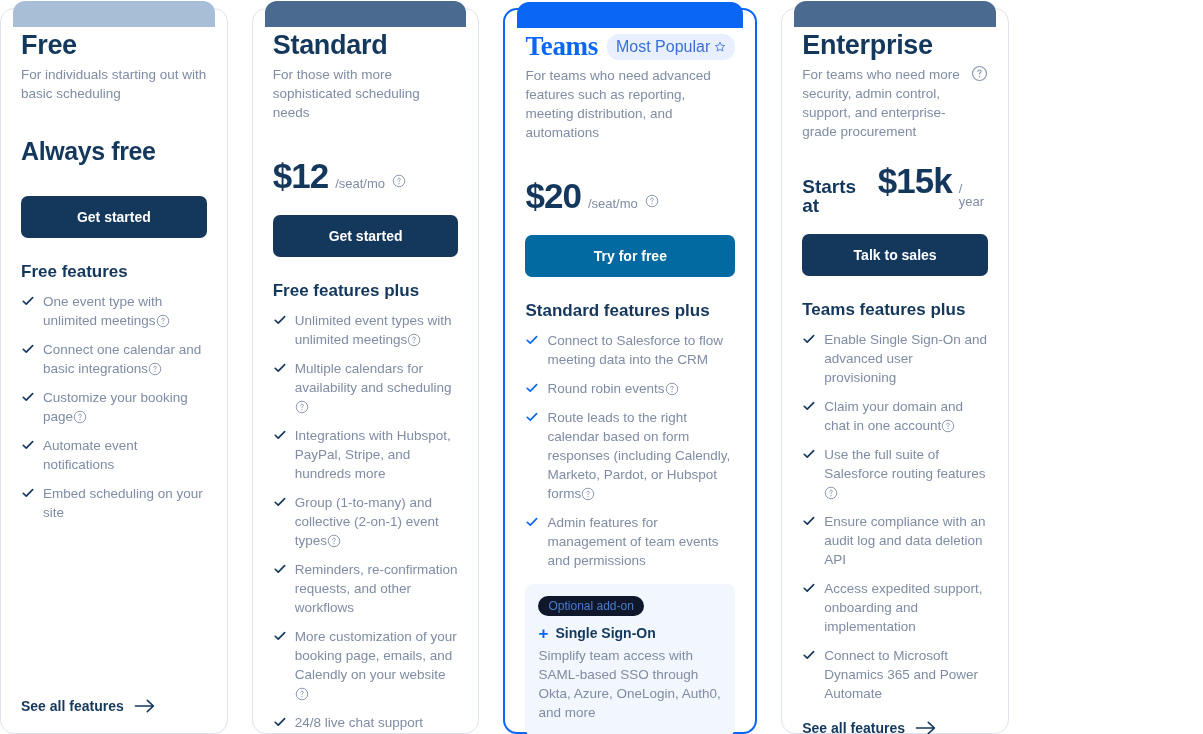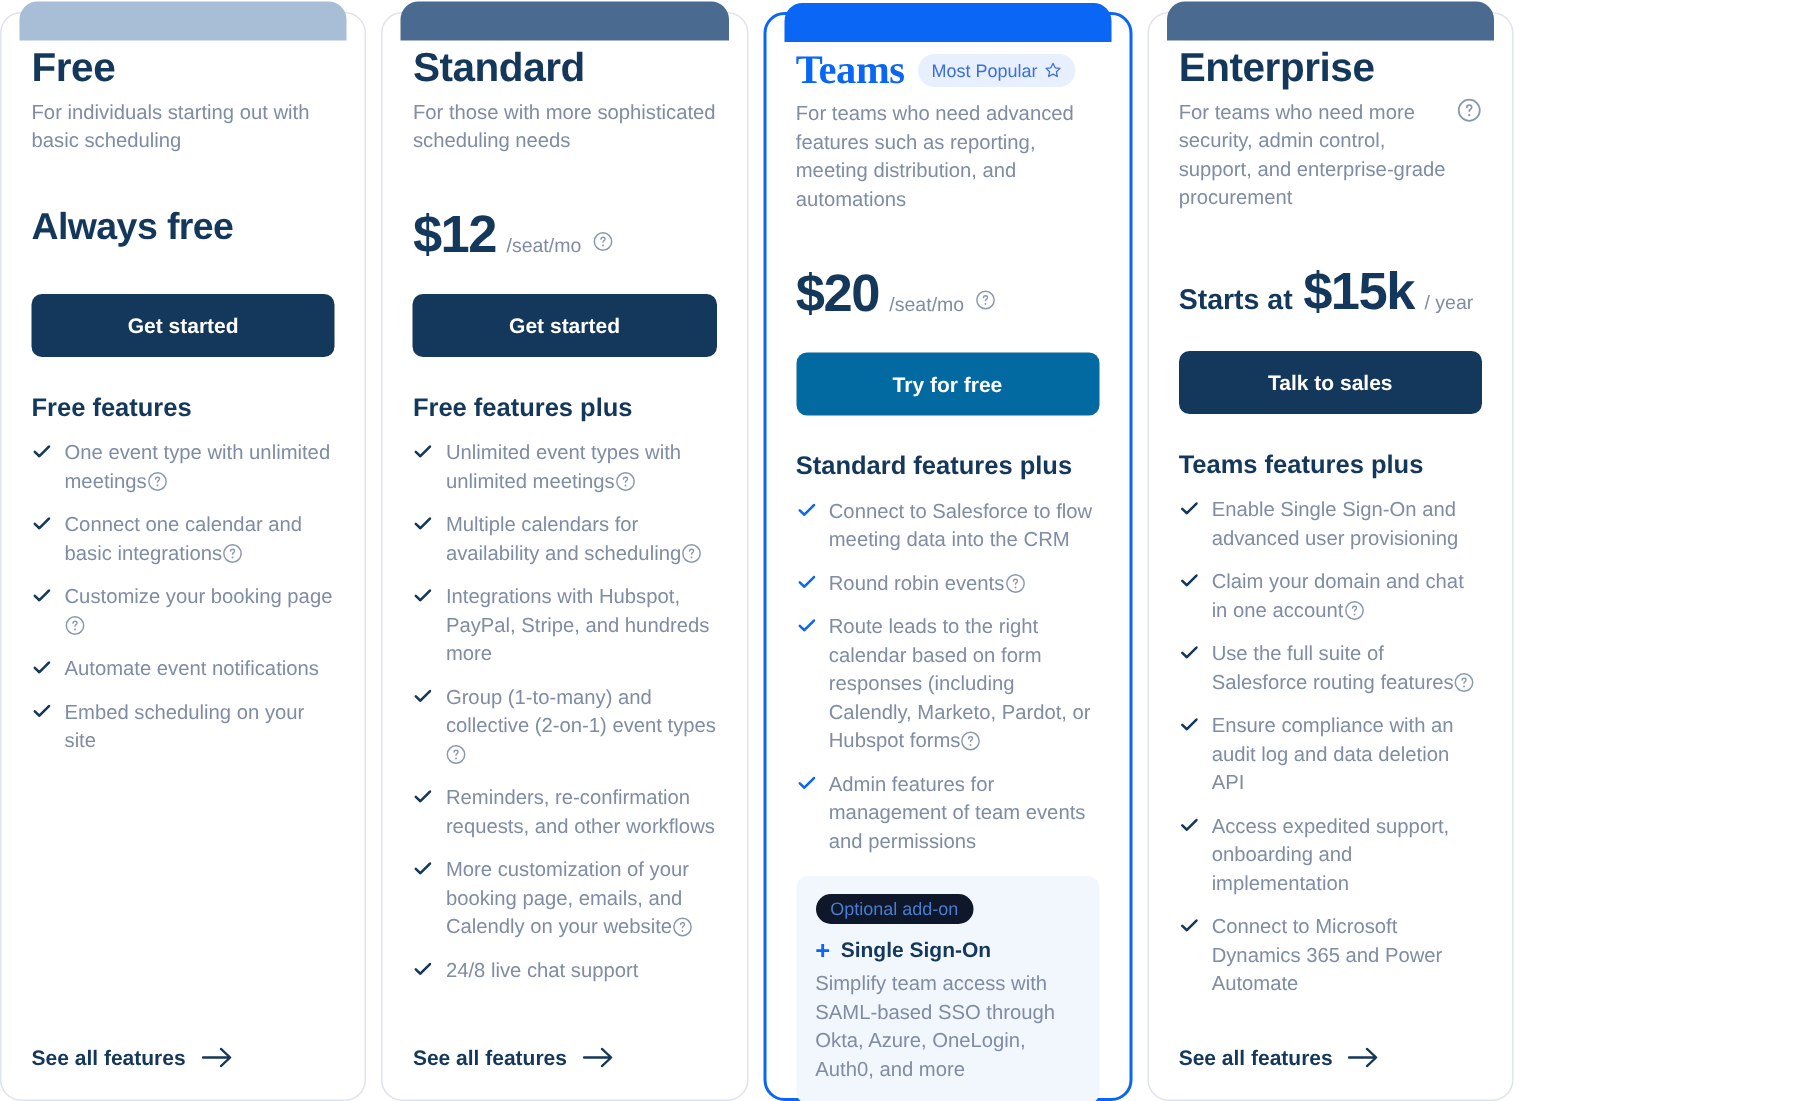--- a/index.html
+++ b/index.html
@@ -7,21 +7,21 @@
   html, body {
     width: 1203px;
     height: 734px;
     background: #ffffff;
     font-family: "Liberation Sans", sans-serif;
     -webkit-font-smoothing: antialiased;
   }
 
   #pricing-grid {
     display: flex;
-    gap: 10px;
+    gap: 24px;
     padding: 0 16px 0 0;
     width: 1025px;
     height: 734px;
     align-items: stretch;
   }
 
   .plan-card {
     position: relative;
     flex: 1 1 0;
     background: #ffffff;
@@ -74,21 +74,21 @@
     line-height: 1.1;
   }
   .plan-name.accent { color: #0a66f5; font-family: Liberation Serif, serif; }
 
   .badge {
     display: inline-flex;
     align-items: center;
     gap: 4px;
     background: #e8f0ff;
     color: #3a6fd8;
-    font-size: 12px;
+    font-size: 16px;
     padding: 4px 9px;
     border-radius: 12px;
     white-space: nowrap;
   }
   .badge svg { display: block; }
 
   .desc-row {
     display: flex;
     align-items: flex-start;
     justify-content: space-between;

